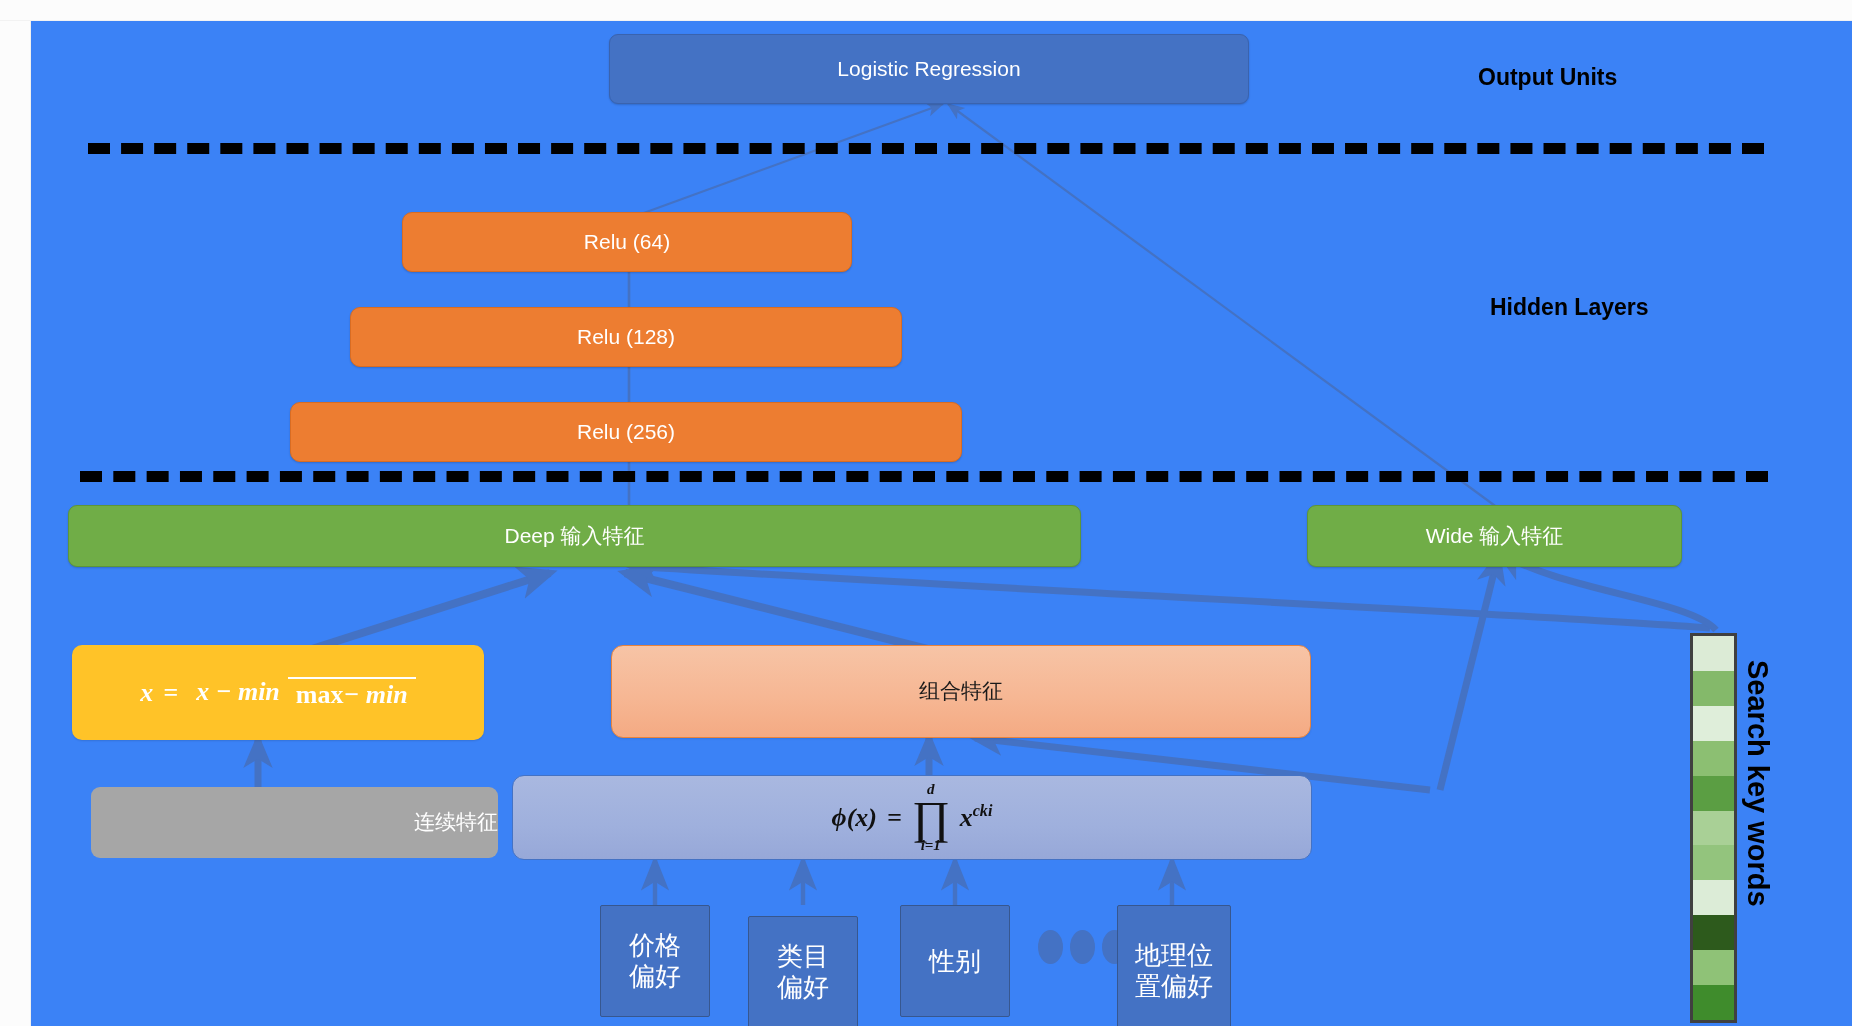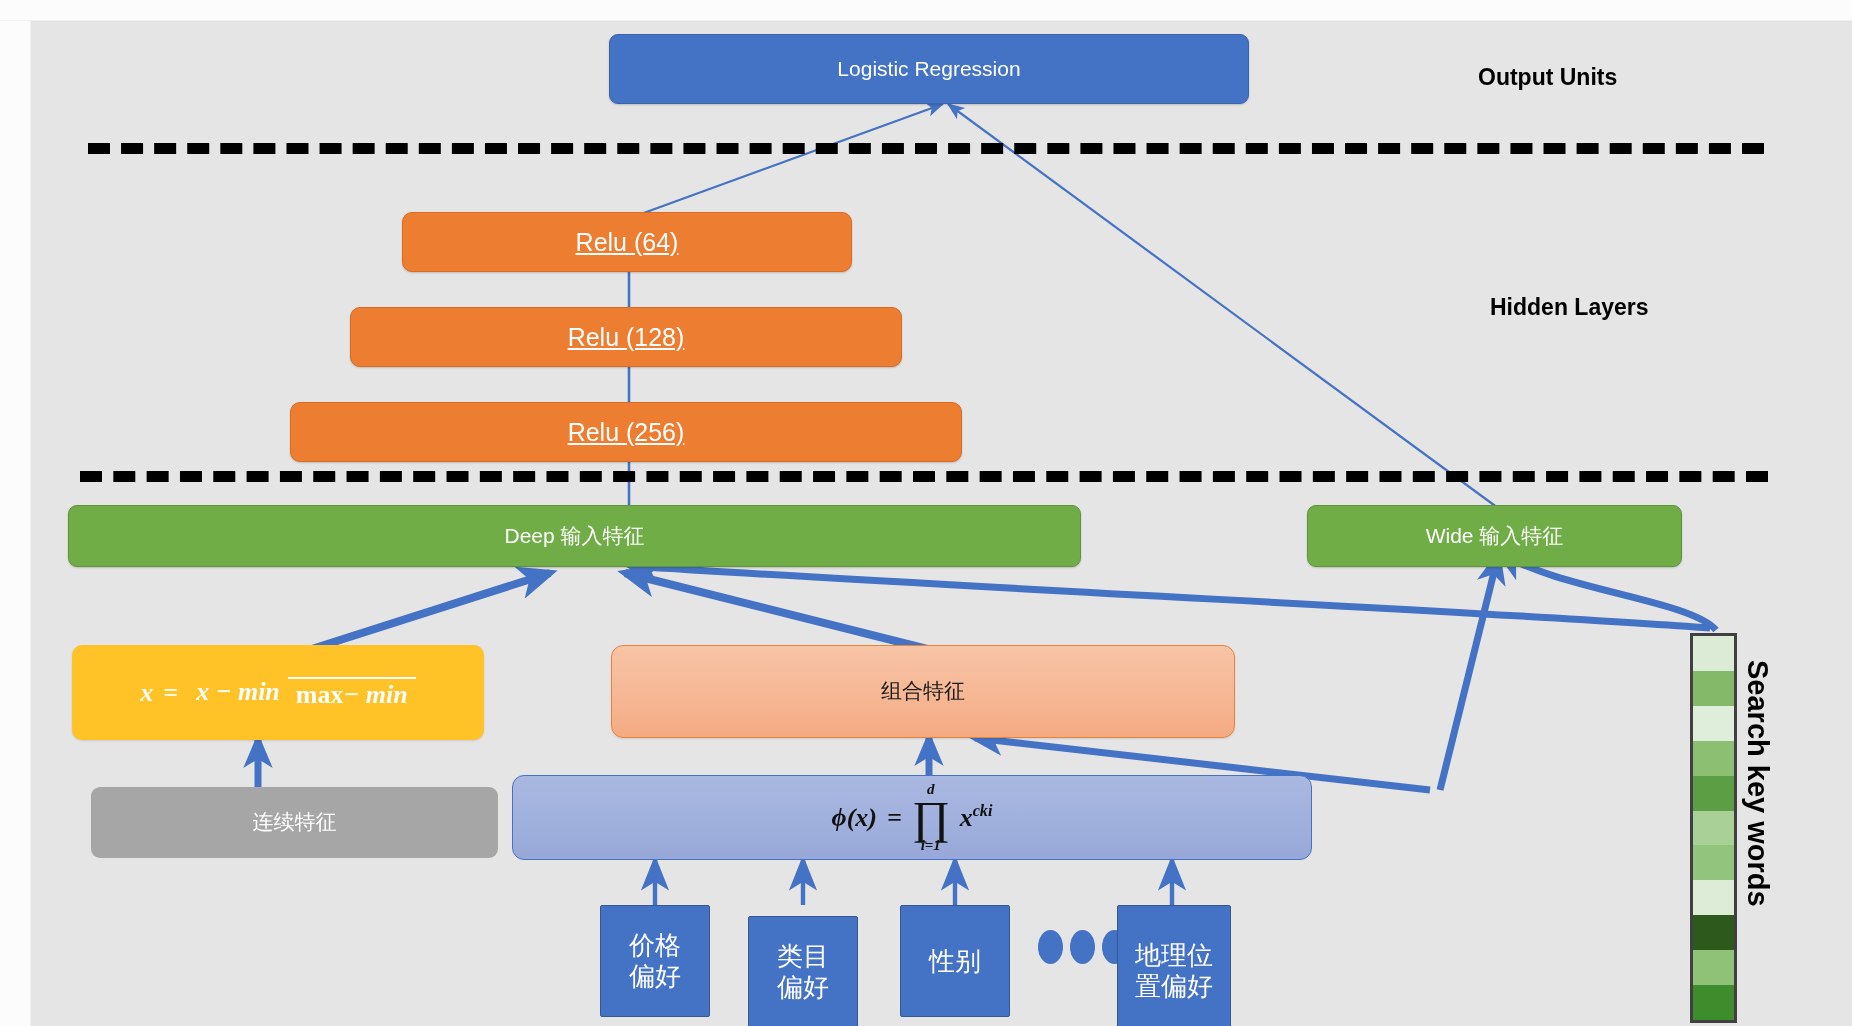--- a/index.html
+++ b/index.html
@@ -4,21 +4,21 @@
 <style>
   html, body {
     margin: 0;
     padding: 0;
     background: #ffffff;
   }
   #canvas {
     position: relative;
     width: 1852px;
     height: 1026px;
-    background: #e5e5e5;
+    background: #3b82f6;
     overflow: hidden;
     font-family: "Liberation Sans", sans-serif;
   }
   
   .frame-edge-left {
     position: absolute;
     left: 0; top: 0;
     width: 30px; height: 1026px;
     background: #fcfcfc;
     border-right: 1px solid #f0f0f0;
@@ -57,23 +57,22 @@
     border-radius: 9px;
     font-size: 21px;
     box-shadow: 0 1px 2px rgba(0,0,0,0.18);
   }
 
   
   .node-relu {
     background: #ed7d31;
     border: 1.5px solid #d96c22;
     border-radius: 10px;
-    font-size: 25px;
+    font-size: 21px;
     box-shadow: 0 1px 2px rgba(0,0,0,0.18);
-    text-decoration: underline;
   }
 
   
   .node-green {
     background: #70ad47;
     border: 1.5px solid #5d9639;
     border-radius: 9px;
     font-size: 21px;
     box-shadow: 0 1px 2px rgba(0,0,0,0.18);
   }
@@ -312,25 +311,25 @@
     <div class="math">
       <span>x</span>
       <span>=</span>
       <span class="frac">
         <span class="num">x − min</span>
         <span class="den"><span class="upright">max</span><span>− min</span></span>
       </span>
     </div>
   </div>
 
-  <div class="node node-peach" style="left:611px; top:645px; width:624px; height:93px;">
+  <div class="node node-peach" style="left:611px; top:645px; width:700px; height:93px;">
     <span>组合特征</span>
   </div>
 
-  <div class="node node-gray" style="left:91px; top:787px; width:407px; height:71px;">
+  <div class="node node-gray" style="left:91px; top:787px; width:407px; height:71px;justify-content:flex-end;">
     <span>连续特征</span>
   </div>
 
 
   <div class="node node-periwinkle" style="left:512px; top:775px; width:800px; height:85px;">
     <div class="math math-dark">
       <span>ϕ(x)</span>
       <span>=</span>
       <span class="prod-wrap">
         <span class="prod-lim">d</span>

